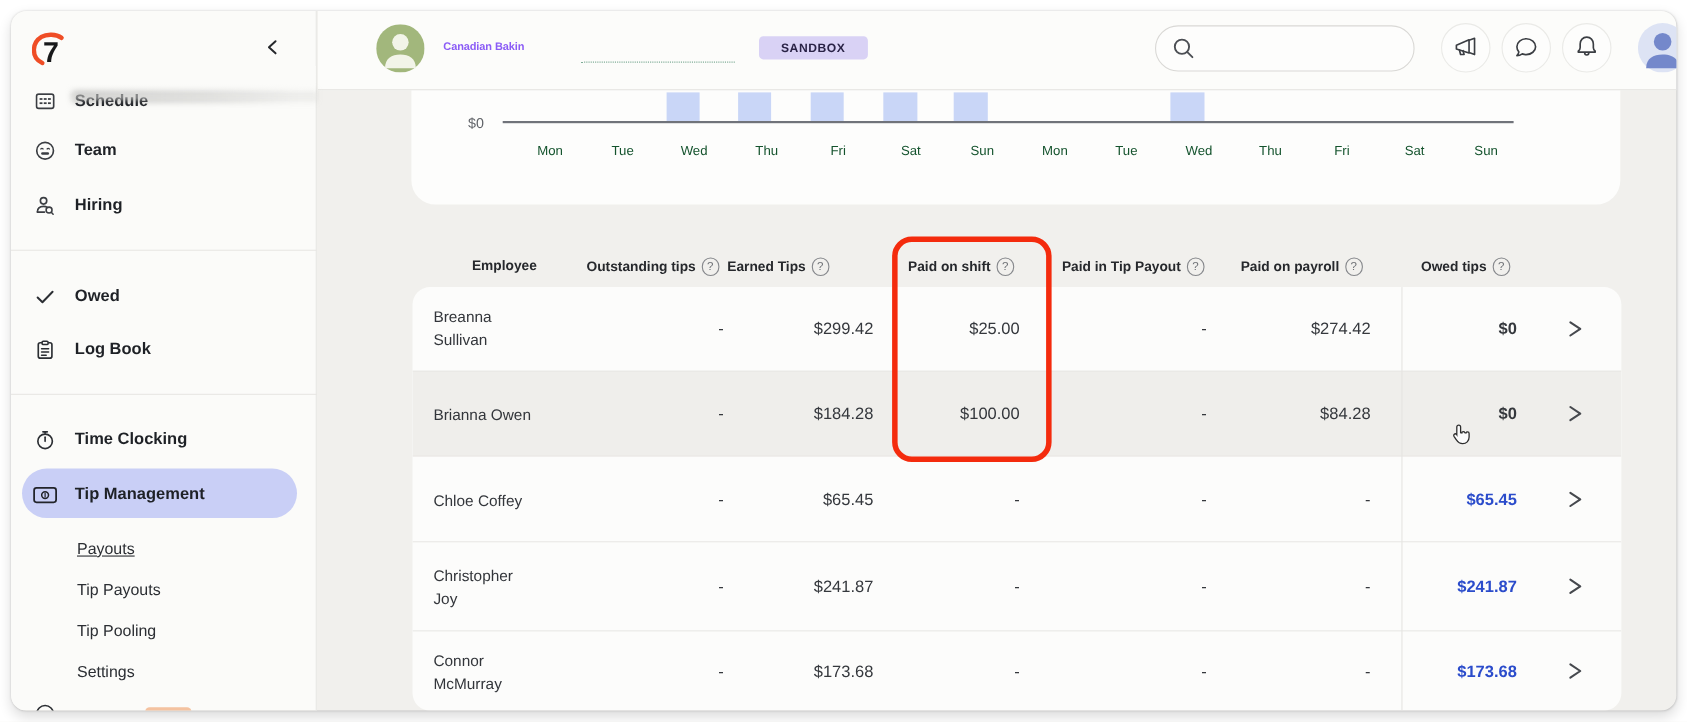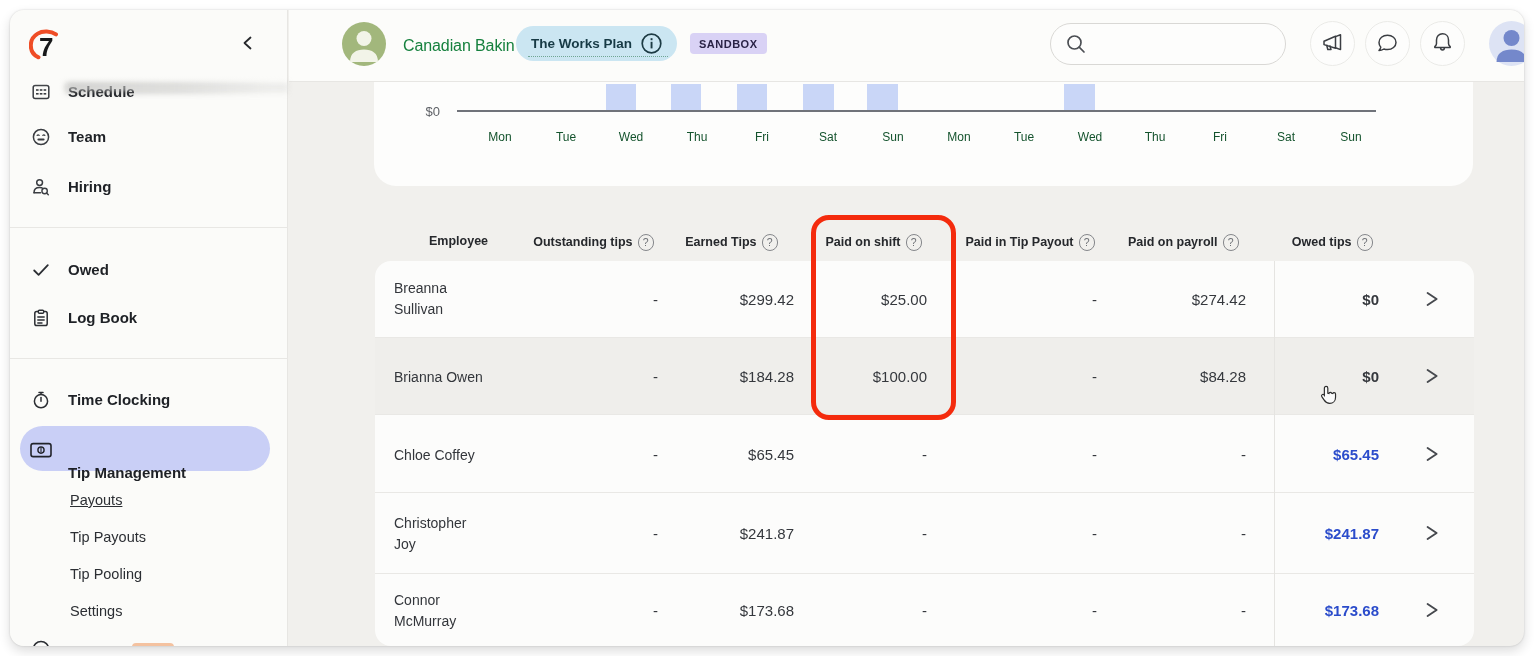--- a/index.html
+++ b/index.html
@@ -51,21 +51,21 @@
   <div class="day" style="left:929px;">Mon</div>
   <div class="day" style="left:994px;">Tue</div>
   <div class="day" style="left:1060px;">Wed</div>
   <div class="day" style="left:1125px;">Thu</div>
   <div class="day" style="left:1190px;">Fri</div>
   <div class="day" style="left:1256px;">Sat</div>
   <div class="day" style="left:1321px;">Sun</div>
 
   <div class="hdr" style="left:384px; top:224px;">Employee</div>
   <div class="hdr" style="right:870px; top:224px;">Outstanding tips <span class="qm">?</span></div>
-  <div class="hdr" style="right:746px; top:224px;text-align:right;">Earned Tips <span class="qm">?</span></div>
+  <div class="hdr" style="right:770px; top:224px;text-align:right;">Earned Tips <span class="qm">?</span></div>
   <div class="hdr" style="right:602px; top:224px;">Paid on shift <span class="qm">?</span></div>
   <div class="hdr" style="right:429px; top:224px;">Paid in Tip Payout <span class="qm">?</span></div>
   <div class="hdr" style="right:285px; top:224px;">Paid on payroll <span class="qm">?</span></div>
   <div class="hdr" style="right:151px; top:224px;">Owed tips <span class="qm">?</span></div>
 
   <div class="abs" style="left:365px; top:251px; width:1099px; height:385px; background:#fcfcfb; border-radius:16px; overflow:hidden;">
     <div class="abs" style="left:0; top:76px; width:1099px; height:78px; background:#efeeeb;"></div>
     <div class="abs" style="left:0; top:76px; width:1099px; height:1px; background:#e9e8e5;"></div>
     <div class="abs" style="left:0; top:153px; width:1099px; height:1px; background:#e9e8e5;"></div>
     <div class="abs" style="left:0; top:231px; width:1099px; height:1px; background:#e9e8e5;"></div>
@@ -135,33 +135,25 @@
 
   <div class="abs" style="left:801px; top:205px; width:145px; height:205px; border:5px solid #f42b0d; border-radius:18px;"></div>
 
   <div class="topbar"></div>
 
   <svg class="abs" style="left:332px; top:12px;" width="44" height="44" viewBox="0 0 44 44">
     <circle cx="22" cy="22" r="22" fill="#a2b77c"></circle>
     <circle cx="22" cy="16.5" r="7.5" fill="#f2f4e8"></circle>
     <path d="M8 40 C8 31 14 27.5 22 27.5 C30 27.5 36 31 36 40 Z" fill="#f2f4e8"></path>
   </svg>
-  <div class="abs" style="left:393px; top:27px; font-size:16px; font-weight:400; letter-spacing:-0.1px; color:#15803d;">Canadian Bakin</div>
-
-  <div class="abs" style="left:506px; top:16px; width:161px; height:35px; background:#cbe6f2; border-radius:18px; display:flex; align-items:center; justify-content:center; gap:9px;">
-    <span style="font-size:13.5px; font-weight:700; color:#173a45;">The Works Plan</span>
-    <svg width="21" height="21" viewBox="0 0 21 21">
-        <circle cx="10.5" cy="10.5" r="9.3" fill="none" stroke="#1d3b44" stroke-width="1.7"></circle>
-        <rect x="9.6" y="8.8" width="1.9" height="6.6" fill="#1d3b44"></rect>
-        <rect x="9.6" y="5.2" width="1.9" height="2" fill="#1d3b44"></rect>
-      </svg>
-  </div>
+  <div class="abs" style="left:393px; top:27px; font-size:10px; font-weight:700; letter-spacing:-0.1px; color:#8b5cf6;">Canadian Bakin</div>
+
   <div class="abs" style="left:518px; top:46px; width:140px; height:0; border-bottom:1.8px dotted rgba(72,138,108,.7);"></div>
 
-  <div class="abs" style="left:680px; top:23px; height:21px; padding:0 9px; background:#d9d2f5; border-radius:4px; display:flex; align-items:center; font-size:11px; font-weight:700; letter-spacing:.5px; color:#2a2346;">SANDBOX</div>
+  <div class="abs" style="left:680px; top:23px; height:21px; padding:0 20px; background:#d9d2f5; border-radius:4px; display:flex; align-items:center; font-size:11px; font-weight:700; letter-spacing:.5px; color:#2a2346;">SANDBOX</div>
 
   <div class="abs" style="left:1040px; top:13px; width:236px; height:42px; background:#fdfdfc; border:1.5px solid #d9d8d5; border-radius:21px;"></div>
   <svg class="abs" style="left:1055px; top:23px;" width="22" height="22" viewBox="0 0 22 22">
       <circle cx="9.5" cy="9.5" r="6.5" fill="none" stroke="#4c4f54" stroke-width="1.7"></circle>
       <line x1="14.2" y1="14.2" x2="19" y2="19" stroke="#4c4f54" stroke-width="1.7" stroke-linecap="round"></line>
     </svg>
 
   <div class="abs" style="left:1300px; top:11px; width:45px; height:45px; background:#fdfdfc; border:1px solid #eaeae7; border-radius:50%;"></div>
   <div class="abs" style="left:1355px; top:11px; width:45px; height:45px; background:#fdfdfc; border:1px solid #eaeae7; border-radius:50%;"></div>
   <div class="abs" style="left:1410px; top:11px; width:45px; height:45px; background:#fdfdfc; border:1px solid #eaeae7; border-radius:50%;"></div>
@@ -255,21 +247,21 @@
         <line x1="9" y1="1.6" x2="9" y2="3.4" stroke="#2b2e33" stroke-width="1.5"></line>
       </svg>
     <div class="navitem" style="top:381px;">Time Clocking</div>
 
     <div class="abs" style="left:10px; top:416px; width:250px; height:45px; background:#c9cff6; border-radius:22.5px;"></div>
     <svg class="abs" style="left:20px; top:431px;" width="22" height="18" viewBox="0 0 22 18">
         <rect x="1" y="2.6" width="20" height="13" rx="2.2" fill="none" stroke="#22242a" stroke-width="1.6"></rect>
         <circle cx="11" cy="9.1" r="3.1" fill="none" stroke="#22242a" stroke-width="1.4"></circle>
         <line x1="11" y1="7" x2="11" y2="11.2" stroke="#22242a" stroke-width="1.1"></line>
       </svg>
-    <div class="navitem" style="top:454px;">Tip Management</div>
+    <div class="navitem" style="top:431px;">Tip Management</div>
 
     <div class="subitem" style="top:482px; text-decoration:underline;">Payouts</div>
     <div class="subitem" style="top:519px;">Tip Payouts</div>
     <div class="subitem" style="top:556px;">Tip Pooling</div>
     <div class="subitem" style="top:593px;">Settings</div>
 
     <svg class="abs" style="left:22px; top:630px;" width="18" height="18" viewBox="0 0 18 18">
         <circle cx="9" cy="9" r="7.6" fill="none" stroke="#2b2e33" stroke-width="1.5"></circle>
       </svg>
     <div class="abs" style="left:122px; top:633px; width:42px; height:12px; background:#f4c2a0; border-radius:4px;"></div>

